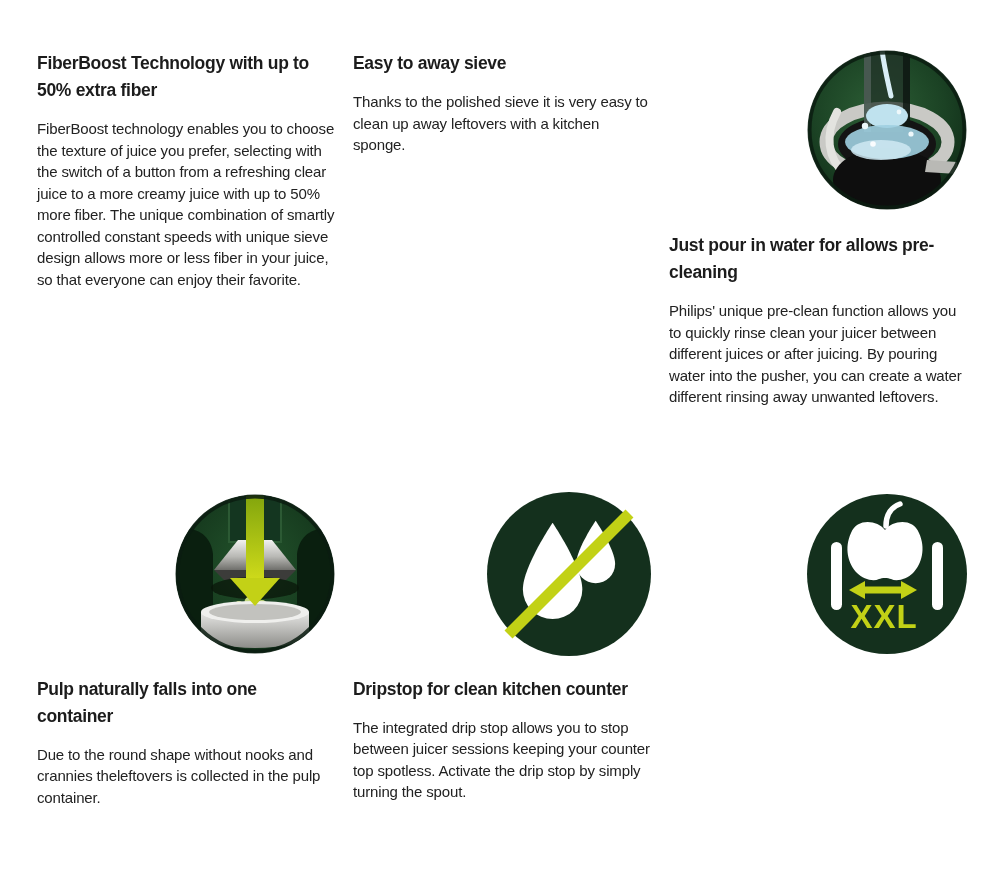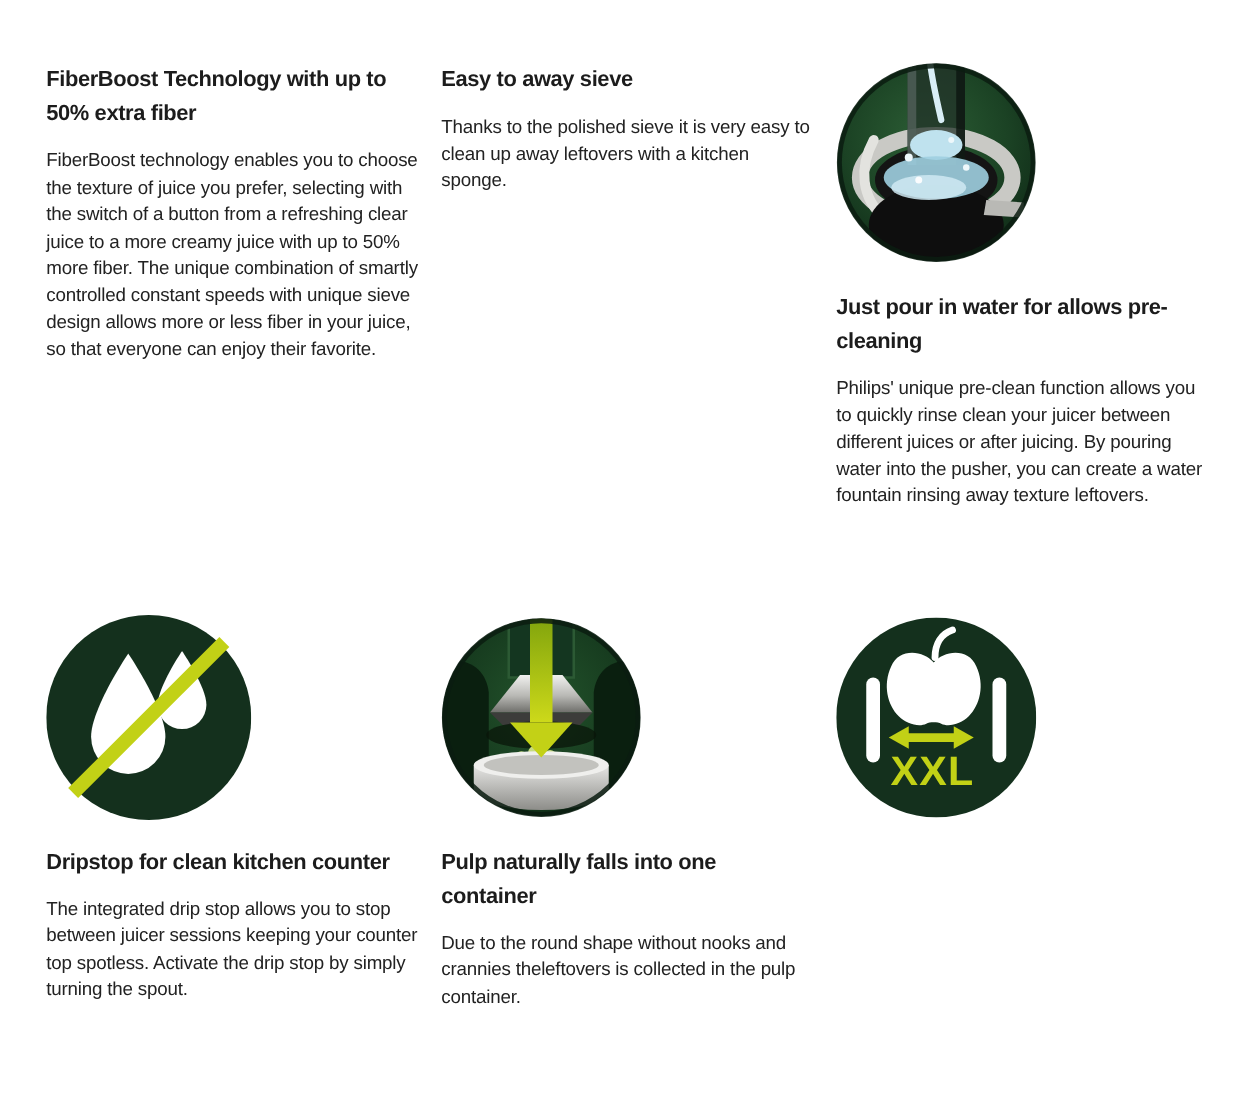--- a/index.html
+++ b/index.html
@@ -24,21 +24,21 @@
   .cell p{
     margin:0;
     font-size:15px;
     line-height:21.5px;
     letter-spacing:-0.15px;
     color:#222222;
   }
   .icon-wrap{
     height:160px;
     display:flex;
-    justify-content:flex-start;
+    justify-content:flex-end;
     align-items:center;
     margin-bottom:22px;
   }
   .icon-wrap svg{display:block;}
   .xxl-label{
     font-family:"Liberation Sans",sans-serif;
     font-weight:700;
     font-size:33px;
     letter-spacing:1px;
   }
@@ -92,37 +92,21 @@
           <ellipse cx="74" cy="100" rx="30" ry="10" fill="#cfe9f2" opacity="0.85"></ellipse>
           <circle cx="58" cy="76" r="3.2" fill="#eef8fb"></circle>
           <circle cx="104" cy="84" r="2.6" fill="#eef8fb"></circle>
           <circle cx="92" cy="62" r="2.4" fill="#eef8fb"></circle>
           <circle cx="66" cy="94" r="2.8" fill="#ffffff" opacity="0.9"></circle>
         </g>
         <circle cx="80" cy="80" r="77.5" fill="none" stroke="#0a1c10" stroke-width="4" opacity="0.85"></circle>
       </svg>
     </div>
     <h3>Just pour in water for allows pre-cleaning</h3>
-    <p>Philips' unique pre-clean function allows you to quickly rinse clean your juicer between different juices or after juicing. By pouring water into the pusher, you can create a water fountain rinsing away texture leftovers.</p>
-  </div>
-
-  <div class="cell">
-    <div class="icon-wrap">
-      <svg width="164" height="164" viewBox="0 0 160 160" aria-hidden="true">
-        <circle cx="80" cy="80" r="80" fill="#14301d"></circle>
-
-        <path d="M106 28 C106 28 87 56 87 70 A19 19 0 0 0 125 70 C125 56 106 28 106 28 Z" fill="#ffffff"></path>
-
-        <path d="M64 30 C64 30 35 73 35 95 A29 29 0 0 0 93 95 C93 73 64 30 64 30 Z" fill="#ffffff"></path>
-
-        <line x1="21" y1="139" x2="139" y2="21" stroke="#c2d116" stroke-width="11"></line>
-      </svg>
-    </div>
-    <h3>Dripstop for clean kitchen counter</h3>
-    <p>The integrated drip stop allows you to stop between juicer sessions keeping your counter top spotless. Activate the drip stop by simply turning the spout.</p>
+    <p>Philips' unique pre-clean function allows you to quickly rinse clean your juicer between different juices or after juicing. By pouring water into the pusher, you can create a water different rinsing away unwanted leftovers.</p>
   </div>
 
   <div class="cell">
     <div class="icon-wrap">
       <svg width="160" height="160" viewBox="0 0 160 160" aria-hidden="true">
         <defs>
           <clipPath id="clip2">
               <circle cx="80" cy="80" r="79"></circle>
             </clipPath>
           <radialGradient id="bg2" cx="50%" cy="42%" r="75%">
@@ -172,20 +156,36 @@
         </g>
         <circle cx="80" cy="80" r="77.5" fill="none" stroke="#0a1c10" stroke-width="4" opacity="0.85"></circle>
       </svg>
     </div>
     <h3>Pulp naturally falls into one container</h3>
     <p>Due to the round shape without nooks and crannies theleftovers is collected in the pulp container.</p>
   </div>
 
   <div class="cell">
     <div class="icon-wrap">
+      <svg width="164" height="164" viewBox="0 0 160 160" aria-hidden="true">
+        <circle cx="80" cy="80" r="80" fill="#14301d"></circle>
+
+        <path d="M106 28 C106 28 87 56 87 70 A19 19 0 0 0 125 70 C125 56 106 28 106 28 Z" fill="#ffffff"></path>
+
+        <path d="M64 30 C64 30 35 73 35 95 A29 29 0 0 0 93 95 C93 73 64 30 64 30 Z" fill="#ffffff"></path>
+
+        <line x1="21" y1="139" x2="139" y2="21" stroke="#c2d116" stroke-width="11"></line>
+      </svg>
+    </div>
+    <h3>Dripstop for clean kitchen counter</h3>
+    <p>The integrated drip stop allows you to stop between juicer sessions keeping your counter top spotless. Activate the drip stop by simply turning the spout.</p>
+  </div>
+
+  <div class="cell">
+    <div class="icon-wrap">
       <svg width="160" height="160" viewBox="0 0 160 160" aria-hidden="true">
         <circle cx="80" cy="80" r="80" fill="#14301d"></circle>
 
         <rect x="24" y="48" width="11" height="68" rx="5.5" fill="#ffffff"></rect>
         <rect x="125" y="48" width="11" height="68" rx="5.5" fill="#ffffff"></rect>
 
         <path d="M78 36 C70 26 50 24 44 39 C37 54 41 70 50 79 C56 85 66 88 72 85 C75 83.5 81 83.5 84 85 C90 88 100 85 106 79 C115 70 119 54 112 39 C106 24 86 26 78 36 Z" fill="#ffffff"></path>
         <path d="M79 32 C79 21 84 13 93 10" fill="none" stroke="#ffffff" stroke-width="5.5" stroke-linecap="round"></path>
 
         <line x1="56" y1="96" x2="96" y2="96" stroke="#c2d116" stroke-width="7"></line>

